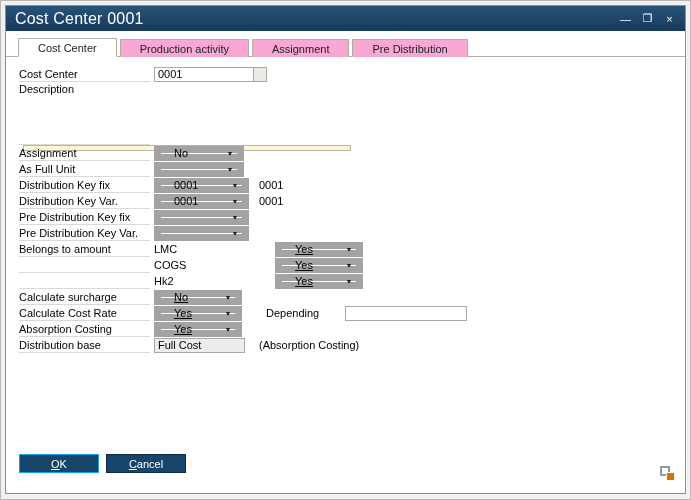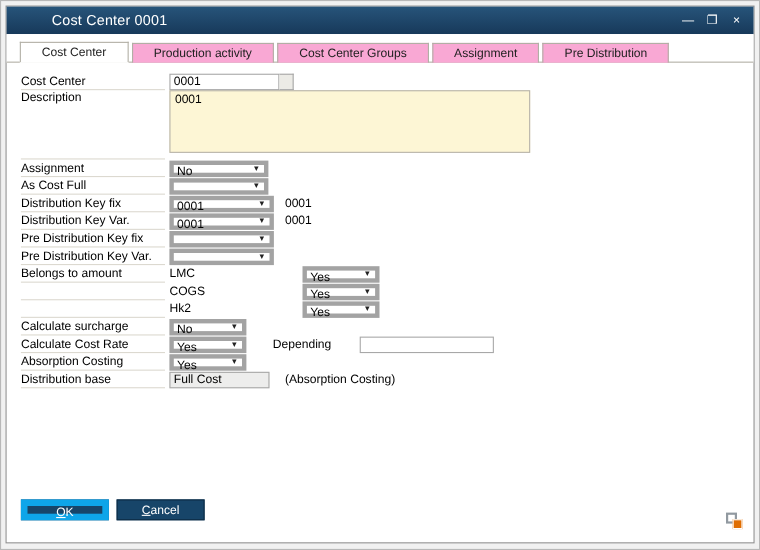--- a/index.html
+++ b/index.html
@@ -3,53 +3,53 @@
 <meta charset="utf-8">
 <style>
   * { box-sizing: border-box; margin: 0; padding: 0; }
   html, body { width: 691px; height: 500px; overflow: hidden; }
   body { font-family: "Liberation Sans", sans-serif; background: #ffffff; }
 
   .screen { width: 691px; height: 500px; background: #f1f1f1; border: 1px solid #b8b8b8; padding: 4px 4px 5px 4px; }
   .window { width: 100%; height: 100%; background: #ffffff; border: 1px solid #8f8f8f; position: relative; }
 
   .titlebar { height: 25px; background: linear-gradient(#27547a, #17395a); color: #fff; display: flex; align-items: center; padding: 0 6px 0 9px; }
-  .title { font-size: 13px; letter-spacing: .2px; margin-left: 32px; }
+  .title { font-size: 16px; letter-spacing: .2px; }
   .win-controls { margin-left: auto; display: flex; gap: 3px; }
   .wc { width: 19px; height: 17px; display: flex; align-items: center; justify-content: center; font-size: 11px; color: #fff; cursor: default; }
 
   .tabs { display: flex; align-items: flex-end; padding: 6px 0 0 12px; border-bottom: 1px solid #b2afa5; background: #fff; height: 26px; }
   .tab { font-size: 11px; padding: 3px 19px 2px 19px; border: 1px solid #b2afa5; border-bottom: none; background: #f9a8d4; margin-right: 3px; color: #222; position: relative; top: 1px; white-space: nowrap; }
   .tab.active { background: #ffffff; border-bottom: 1px solid #ffffff; }
 
   .form { padding: 9px 0 0 13px; font-size: 11px; color: #000; }
   .row { display: flex; align-items: center; height: 16px; }
   .lbl { width: 131px; height: 100%; display: flex; align-items: center; border-bottom: 1px solid #dcd9d0; flex-shrink: 0; }
-  .row.tall { height: 63px; align-items: flex-start; }
+  .row.tall { height: 63px; align-items: flex-start; flex-direction: column; }
   .row.tall .lbl { align-items: flex-start; padding-top: 1px; }
 
   input.text { height: 15px; border: 1px solid #a8a8a8; font: 11px "Liberation Sans", sans-serif; padding: 0 3px; background: #fff; margin-left: 4px; }
   .w100 { width: 100px; } .w105 { width: 91px; } .w122 { width: 122px; }
   .cfl-btn { width: 13px; height: 15px; background: #ecebe6; border: 1px solid #a8a8a8; border-left: none; cursor: default; }
   input.readonly { background: #ededec; }
 
   textarea.desc { width: 328px; height: 57px; background: #fdf6d5; border: 1px solid #b7b4aa; font: 11px "Liberation Sans", sans-serif; padding: 2px 4px; resize: none; margin-left: 4px; outline: none; }
 
-  .combo { position: relative; height: 15px; border: 4px solid #a3a3a3; background: #fff; display: flex; align-items: flex-start; padding: 0 15px 0 3px; margin-left: 4px; cursor: default; }
+  .combo { position: relative; height: 15px; border: 7px solid #a3a3a3; background: #fff; display: flex; align-items: center; padding: 0 15px 0 13px; margin-left: 4px; cursor: default; }
   .combo .arrow { position: absolute; right: 1px; top: 1px; bottom: 1px; width: 12px; display: flex; align-items: center; justify-content: center; font-size: 7px; color: #222; }
-  .w95 { width: 95px; } .w90 { width: 90px; } .w70 { width: 70px; }
+  .w95 { width: 95px; } .w90 { width: 90px; } .w70 { width: 88px; text-decoration: underline; }
 
   .suffix { margin-left: 10px; }
   .sublbl { width: 117px; margin-left: 4px; flex-shrink: 0; }
   .dep-lbl { margin-left: 24px; width: 75px; flex-shrink: 0; }
   .note { margin-left: 14px; }
 
   .footer { position: absolute; left: 13px; bottom: 20px; display: flex; gap: 7px; }
   .btn { height: 19px; min-width: 80px; background: #174569; color: #fff; border: 1px solid #0d2b44; font: 11px "Liberation Sans", sans-serif; padding: 0 14px; cursor: default; }
-  .btn.primary { border: 6px solid #0ea5e9; }
+  .btn.primary { border: 1px solid #0ea5e9; }
   .accel { text-decoration: underline; }
 
   .resize-widget { position: absolute; right: 10px; bottom: 12px; width: 15px; height: 15px; cursor: default; }
   .rw-gray { position: absolute; left: 0; top: 0; width: 10px; height: 10px; border: 2px solid #9199a0; background: transparent; }
   .rw-orange { position: absolute; right: 0; bottom: 0; width: 9px; height: 9px; background: #e06d00; border: 1px solid #ffffff; }
 </style>
 </head>
 <body>
 
 <div class="screen">
@@ -60,21 +60,20 @@
       <div class="win-controls">
         <span class="wc">—</span>
         <span class="wc">❐</span>
         <span class="wc">×</span>
       </div>
     </div>
 
     <div class="tabs">
       <div class="tab active">Cost Center</div>
       <div class="tab">Production activity</div>
-      <div class="tab">Cost Center Groups</div>
       <div class="tab">Assignment</div>
       <div class="tab">Pre Distribution</div>
     </div>
 
     <div class="form">
 
       <div class="row">
         <span class="lbl">Cost Center</span>
         <input class="text w100" value="0001" style="">
         <span class="cfl-btn"></span>
@@ -87,21 +86,21 @@
 
       <div class="row">
         <span class="lbl">Assignment</span>
         <span class="combo w90">
           <span>No</span>
           <span class="arrow">▼</span>
         </span>
       </div>
 
       <div class="row">
-        <span class="lbl">As Cost Full</span>
+        <span class="lbl">As Full Unit</span>
         <span class="combo w90">
           <span></span>
           <span class="arrow">▼</span>
         </span>
       </div>
 
       <div class="row">
         <span class="lbl">Distribution Key fix</span>
         <span class="combo w95">
           <span>0001</span>

